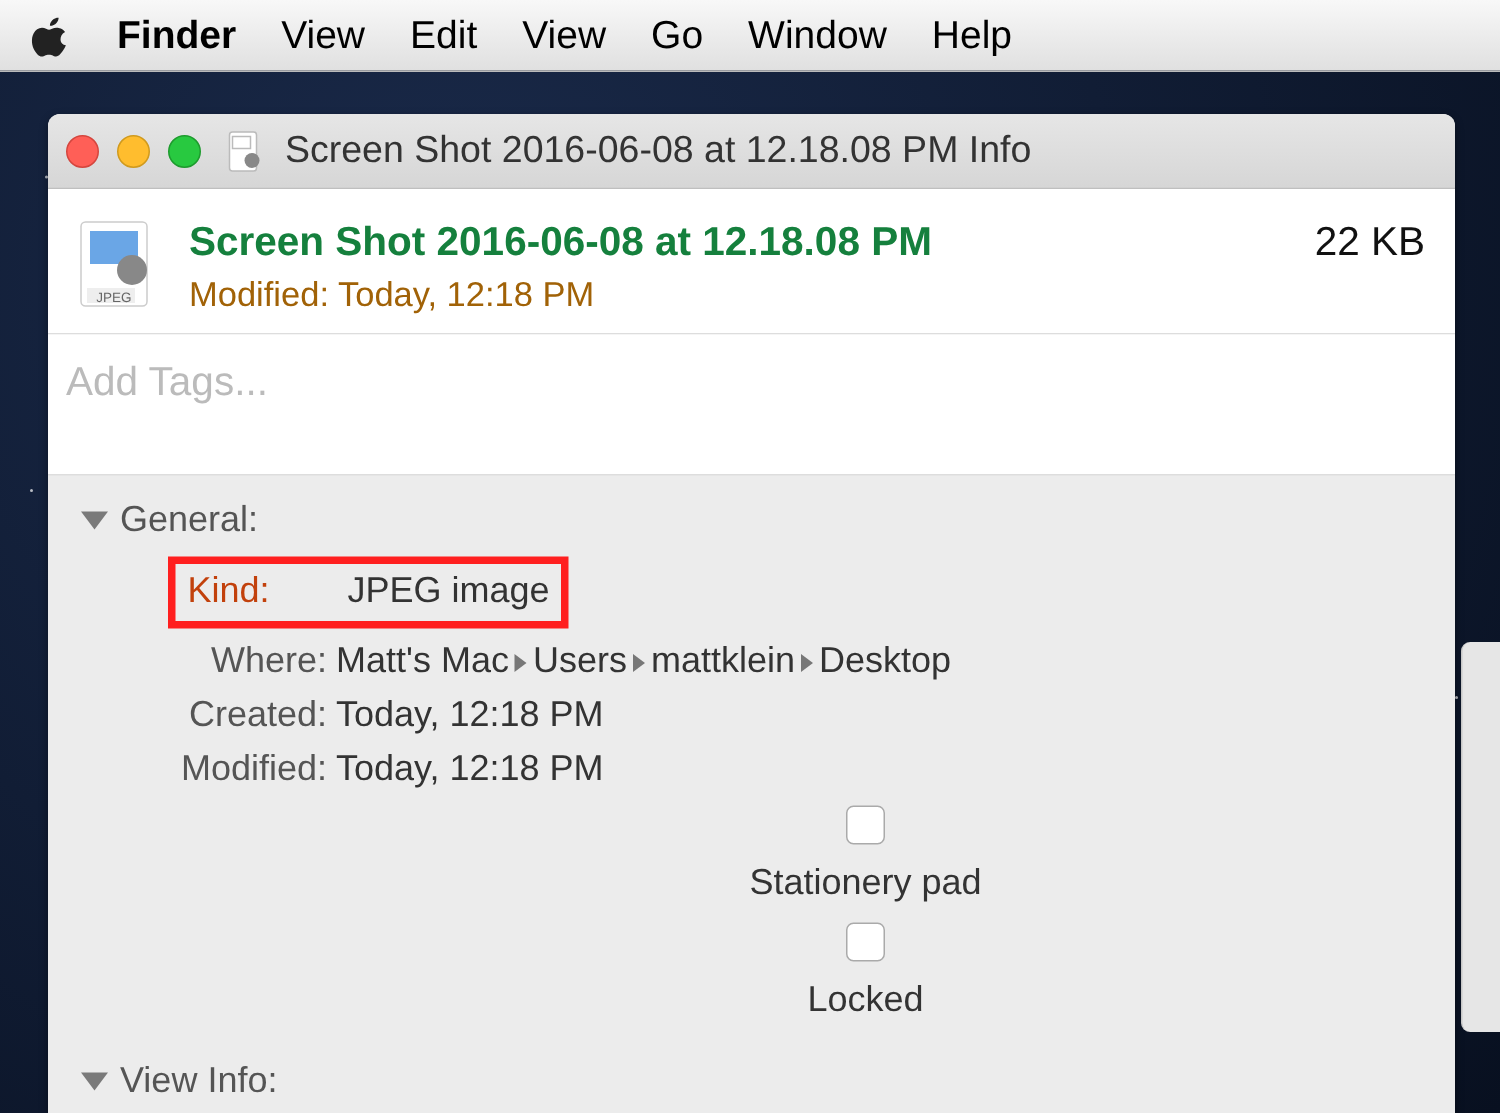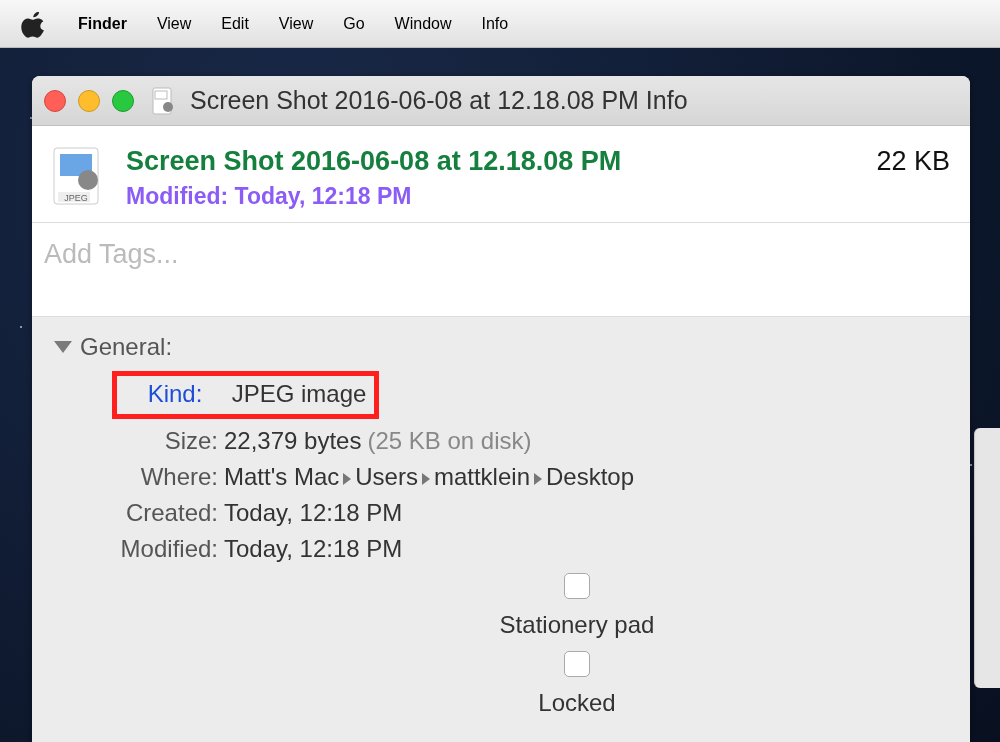--- a/index.html
+++ b/index.html
@@ -17,21 +17,21 @@
     }
     
     .menubar {
       height: 48px;
       background: linear-gradient(to bottom, #f8f8f8, #e0e0e0);
       display: flex;
       align-items: center;
       padding: 0 20px;
       border-bottom: 1px solid #bbb;
       gap: 30px;
-      font-size: 16px;
+      font-size: 26px;
     }
     .apple-logo svg {
       width: 28px;
       height: 28px;
       display: block;
     }
     .menubar .app-name { font-weight: 700; }
     .menubar .menu-item { font-weight: 400; }
 
     
@@ -110,23 +110,22 @@
     .header-col {
       flex: 1;
     }
     .filename {
       font-size: 27px;
       font-weight: 700;
       color: #15803d;
     }
     .modified-line {
       font-size: 23px;
-      color: #8b5cf6;
+      color: #a16207;
       margin-top: 6px;
-      font-weight: bold;
     }
     .filesize {
       font-size: 27px;
       color: #111;
       margin-left: auto;
     }
 
     .tags-box {
       background: #a21caf;
       border-bottom: 1px solid #ddd;
@@ -159,23 +158,23 @@
       border-left: 9px solid transparent;
       border-right: 9px solid transparent;
       border-top: 12px solid #7a7a7a;
     }
     .kv {
       padding: 4px 0 4px 66px;
       font-size: 24px;
       color: #333;
     }
     .kv .k {
-      color: #1d4ed8;
+      color: #c2410c;
       display: inline-block;
-      text-align: center;
+      text-align: left;
       min-width: 100px;
     }
     .kv-row {
       display: flex;
       gap: 6px;
       align-items: baseline;
     }
     .kv-row .k {
       text-align: right;
       min-width: 98px;
@@ -237,21 +236,21 @@
     <svg viewBox="0 0 24 24">
         <path fill="#222" d="M16.365 1.43c0 1.14-.468 2.28-1.238 3.1-.93.99-2.46 1.77-3.73 1.67-.15-1.12.47-2.3 1.21-3.07.86-.92 2.35-1.63 3.76-1.7zM20.5 17.25c-.55 1.26-.82 1.82-1.53 2.93-.99 1.55-2.39 3.48-4.12 3.5-1.54.02-1.94-.99-4.03-.98-2.09.01-2.53 1-4.07.98-1.73-.02-3.06-1.77-4.05-3.32C.94 17.7.53 13.3 2.05 10.55c1.08-1.95 2.79-3.18 4.79-3.2 1.65-.02 3.21 1.11 4.03 1.11.82 0 2.77-1.37 4.68-1.17.8.03 3.04.32 4.48 2.43-3.82 2.1-3.21 7.5.47 7.53z"></path>
       </svg>
   </span>
   <span class="app-name">Finder</span>
   <span class="menu-item">View</span>
   <span class="menu-item">Edit</span>
   <span class="menu-item">View</span>
   <span class="menu-item">Go</span>
   <span class="menu-item">Window</span>
-  <span class="menu-item">Info</span>
+  <span class="menu-item">Help</span>
 </div>
 
 <div class="desktop">
   <div class="star" style="top:10%;left:3%"></div>
   <div class="star" style="top:40%;left:2%"></div>
   <div class="star" style="top:60%;left:97%"></div>
 
   <div class="bg-window-hint"></div>
 
   <div class="info-window">
@@ -294,25 +293,20 @@
         <span>General:</span>
       </div>
 
       <div class="kv">
         <span class="highlight-kind">
           <span class="k">Kind:</span>
           <span>JPEG image</span>
         </span>
       </div>
 
-      <div class="kv kv-row">
-        <span class="k">Size:</span>
-        <span class="v">22,379 bytes</span>
-        <span class="muted">(25 KB on disk)</span>
-      </div>
 
       <div class="kv kv-row" style="flex-wrap:wrap;">
         <span class="k">Where:</span>
         <span class="v">
           <span>Matt's Mac</span><span class="chevron"></span><span>Users</span><span class="chevron"></span><span>mattklein</span><span class="chevron"></span><span>Desktop</span>
         </span>
       </div>
 
       <div class="kv kv-row">
         <span class="k">Created:</span>

